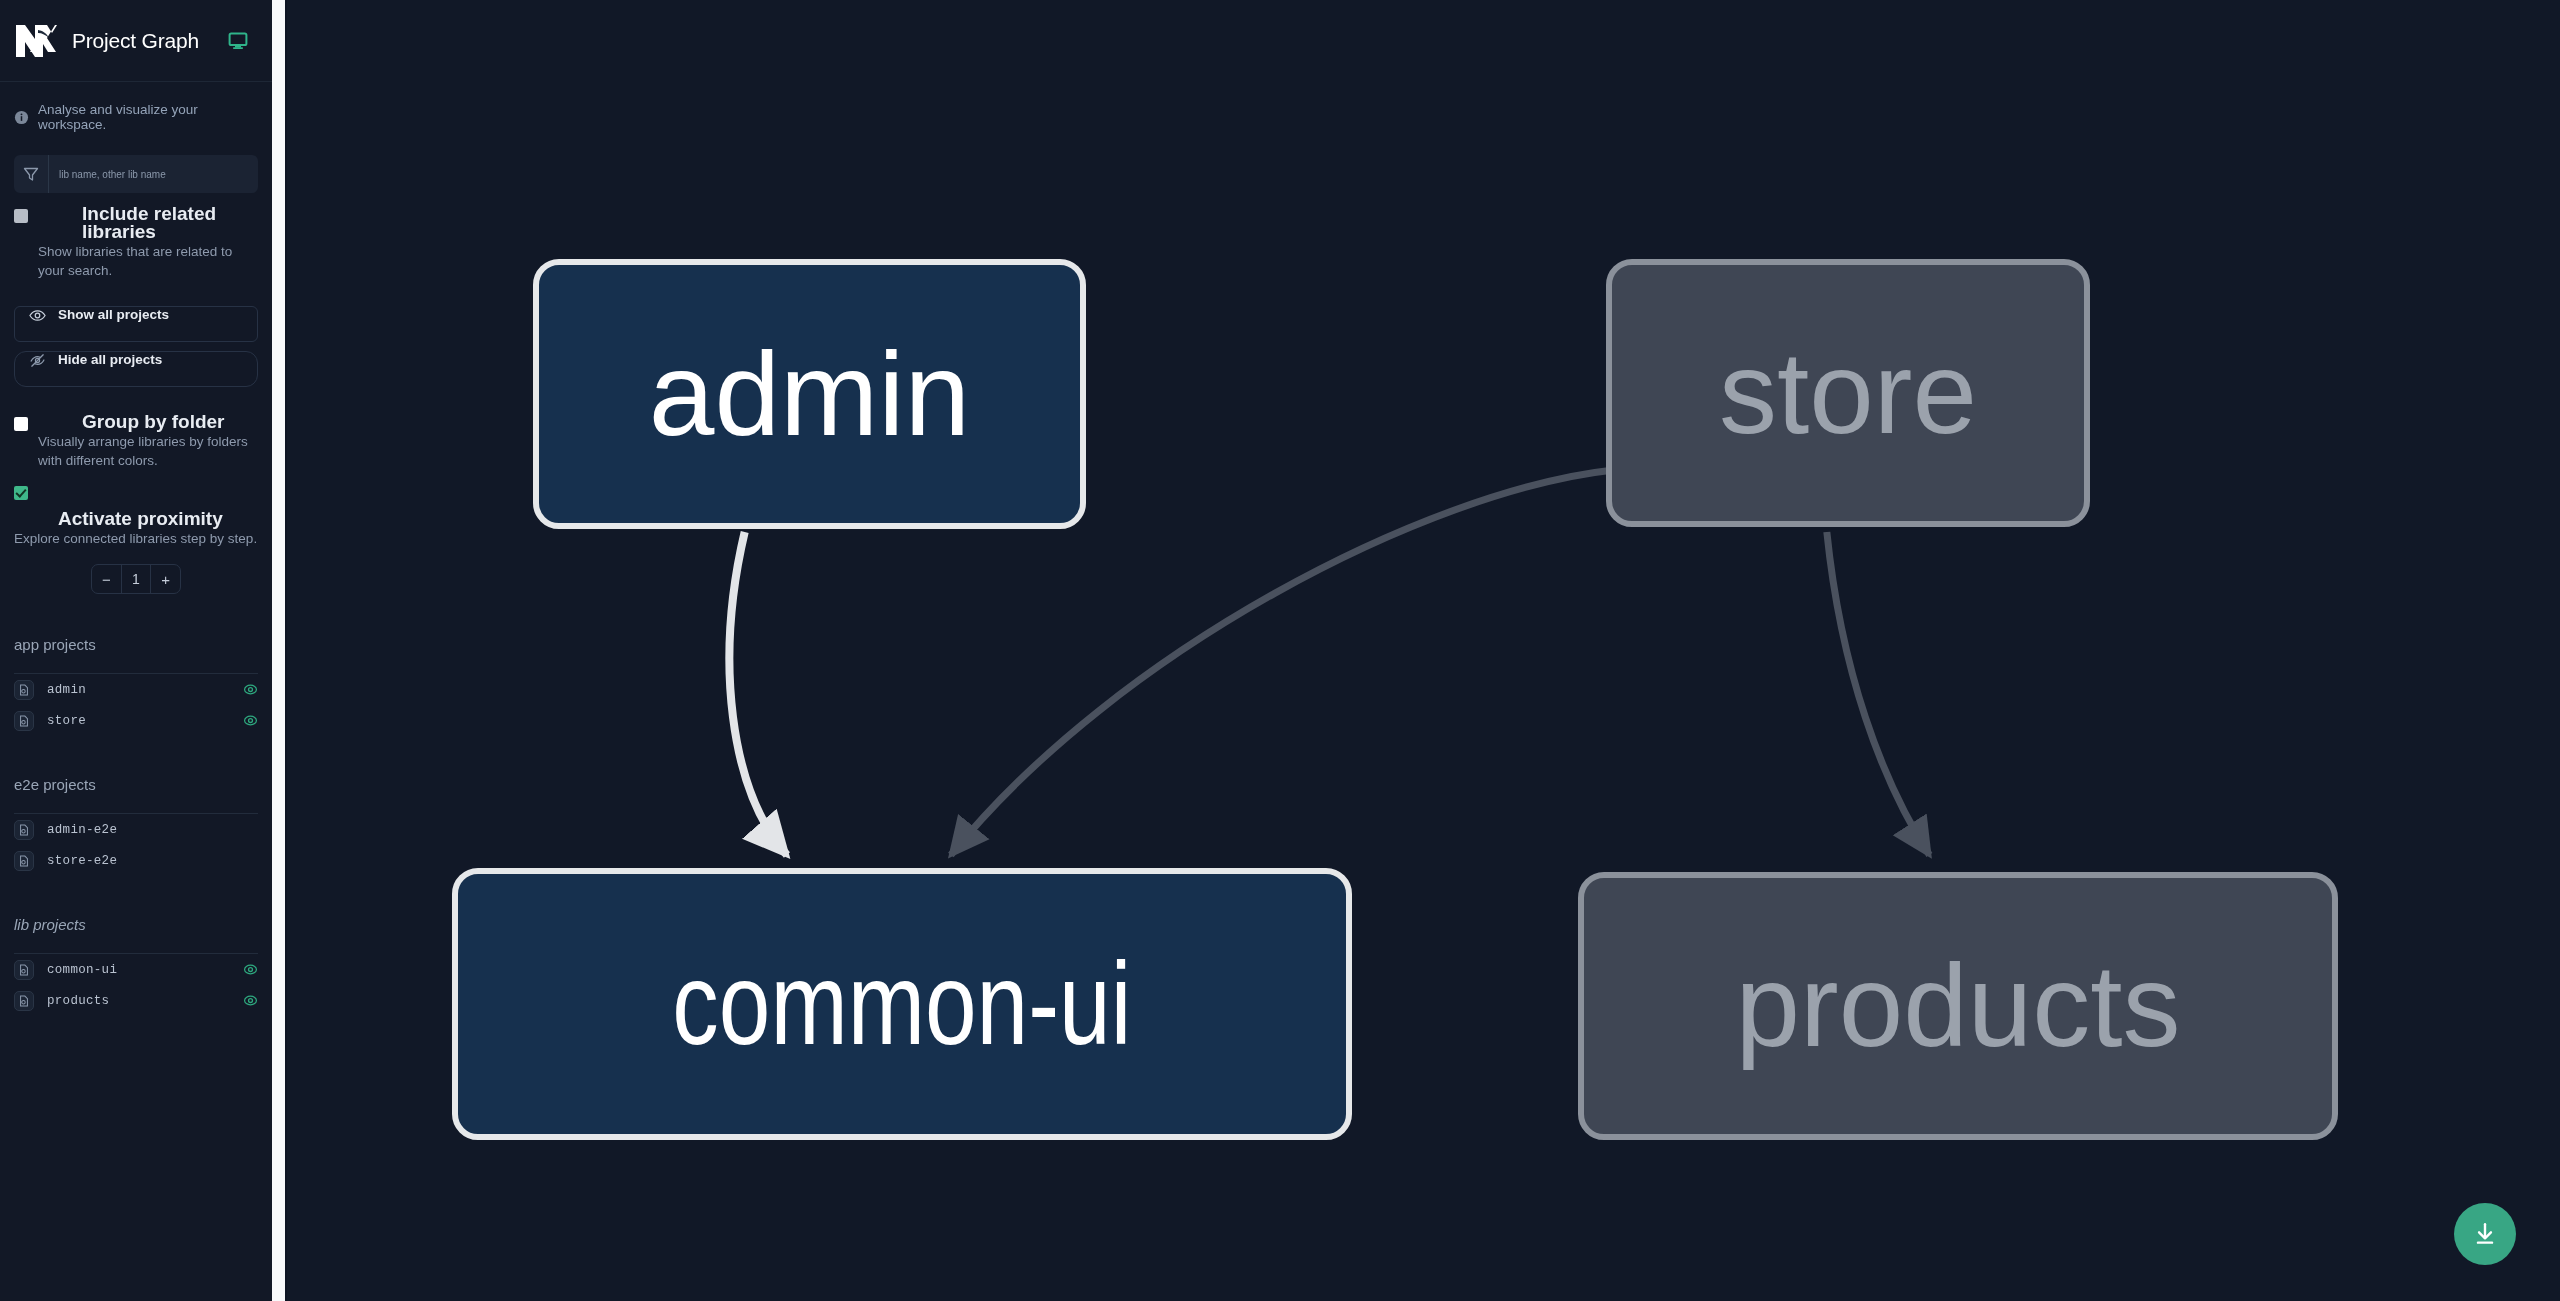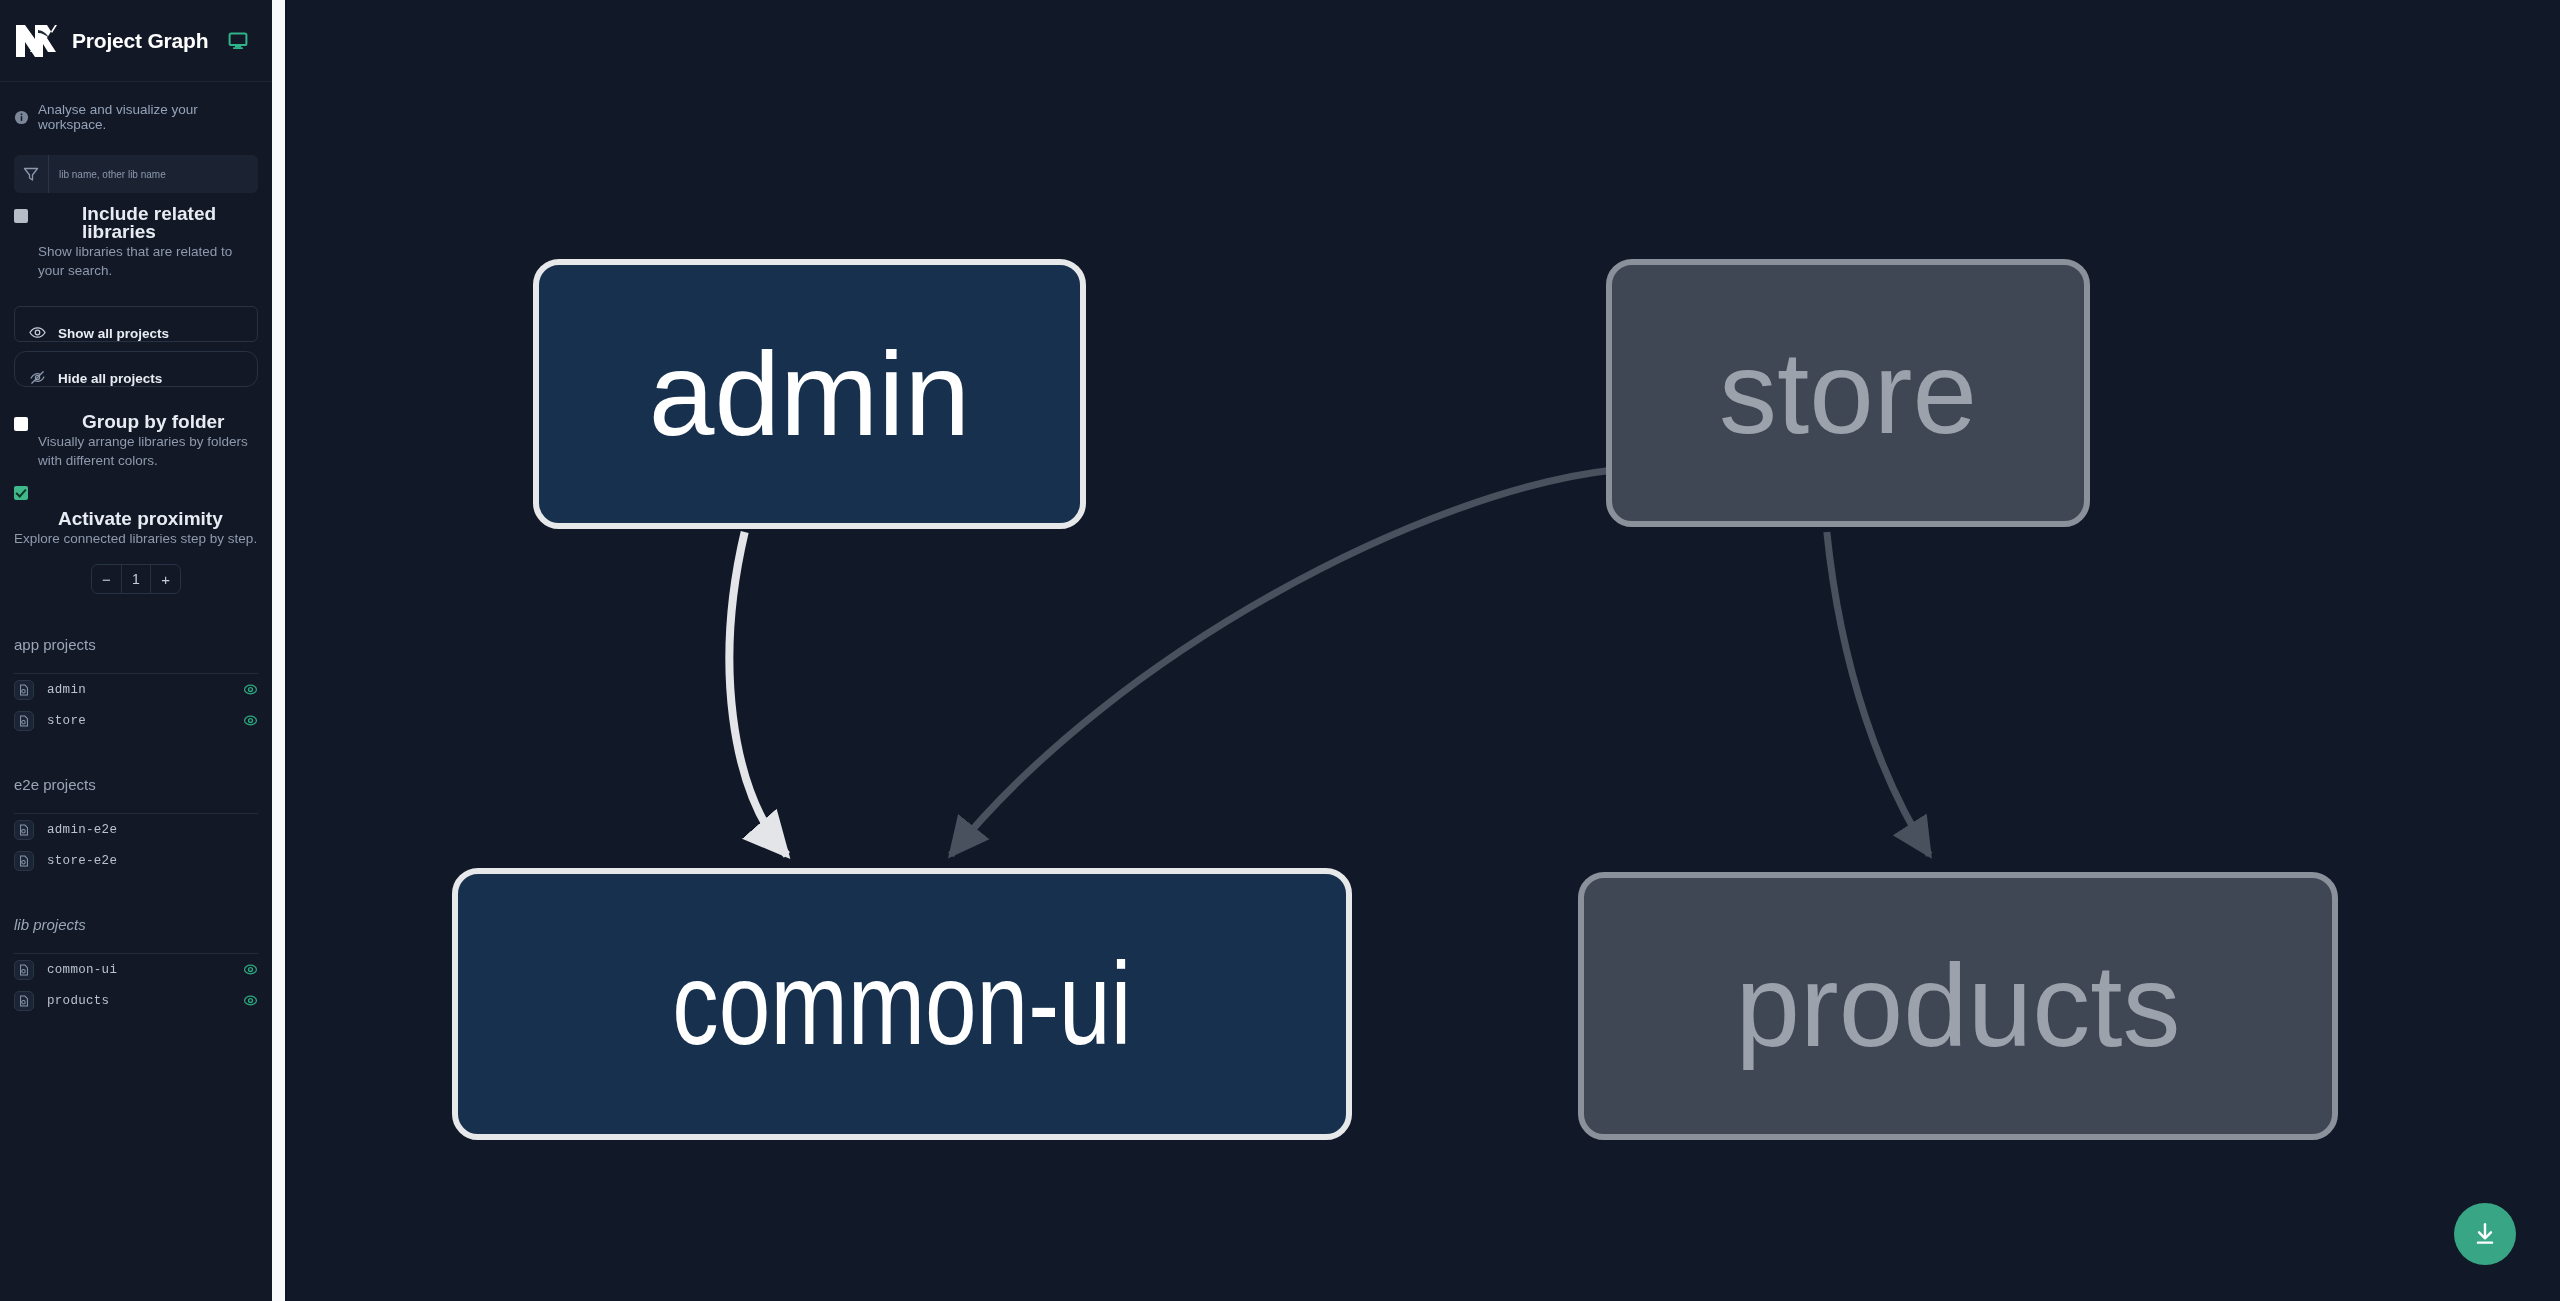--- a/index.html
+++ b/index.html
@@ -23,21 +23,21 @@
     height: 82px;
     display: flex; align-items: center;
     padding: 0 22px 0 14px;
     gap: 14px;
     border-bottom: 1px solid #1e2736;
   }
   .nx-logo { width: 44px; height: 38px; flex: 0 0 44px; display:block; }
   .sb-title {
     color: #ffffff;
     font-size: 21px;
-    font-weight: 700;
+    font-weight: 400;
     letter-spacing: -0.2px;
     white-space: nowrap;
   }
   .monitor-icon { width: 20px; height: 20px; margin-left: auto; margin-right: 2px; display:block; }
 
   .sb-tagline {
     display: flex; align-items: center; gap: 9px;
     padding: 20px 14px 0 14px;
     color: #94a3b8;
     font-size: 13.5px;
@@ -96,21 +96,21 @@
     padding-left: 44px;
   }
   .chk-desc {
     color: #8e9aad; font-size: 13.5px; line-height: 19px;
     margin-top: 1px;
   }
 
   .btn {
     margin: 0 14px;
     height: 36px;
-    display: flex; align-items: flex-end;
+    display: flex; align-items: flex-start;
     gap: 12px;
     padding-left: 14px;
     border: 1px solid #273245;
     border-radius: 6px;
     background: transparent;
     color: #e8ecf2;
     font-size: 13.5px;
     font-weight: 700;
     font-family: "Liberation Sans", sans-serif;
     width: calc(100% - 28px);

